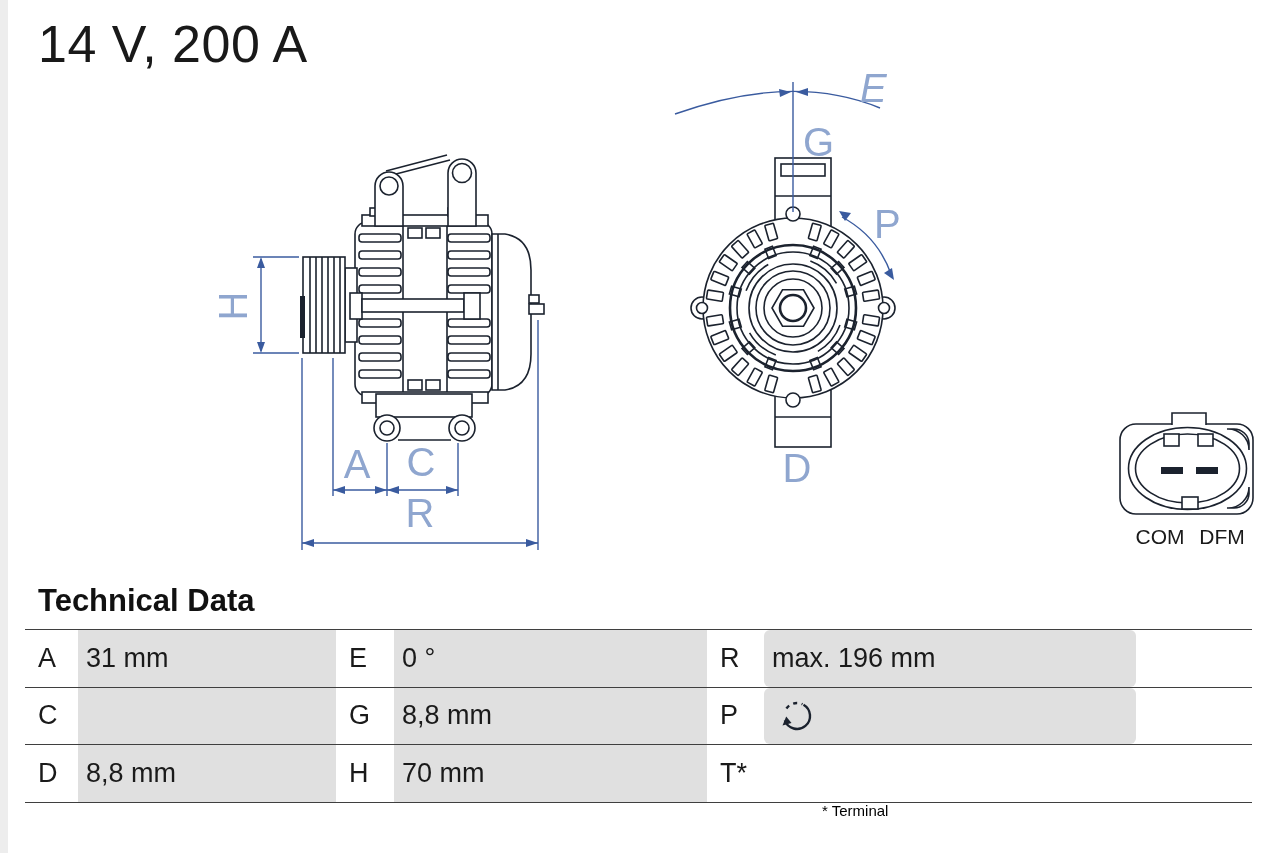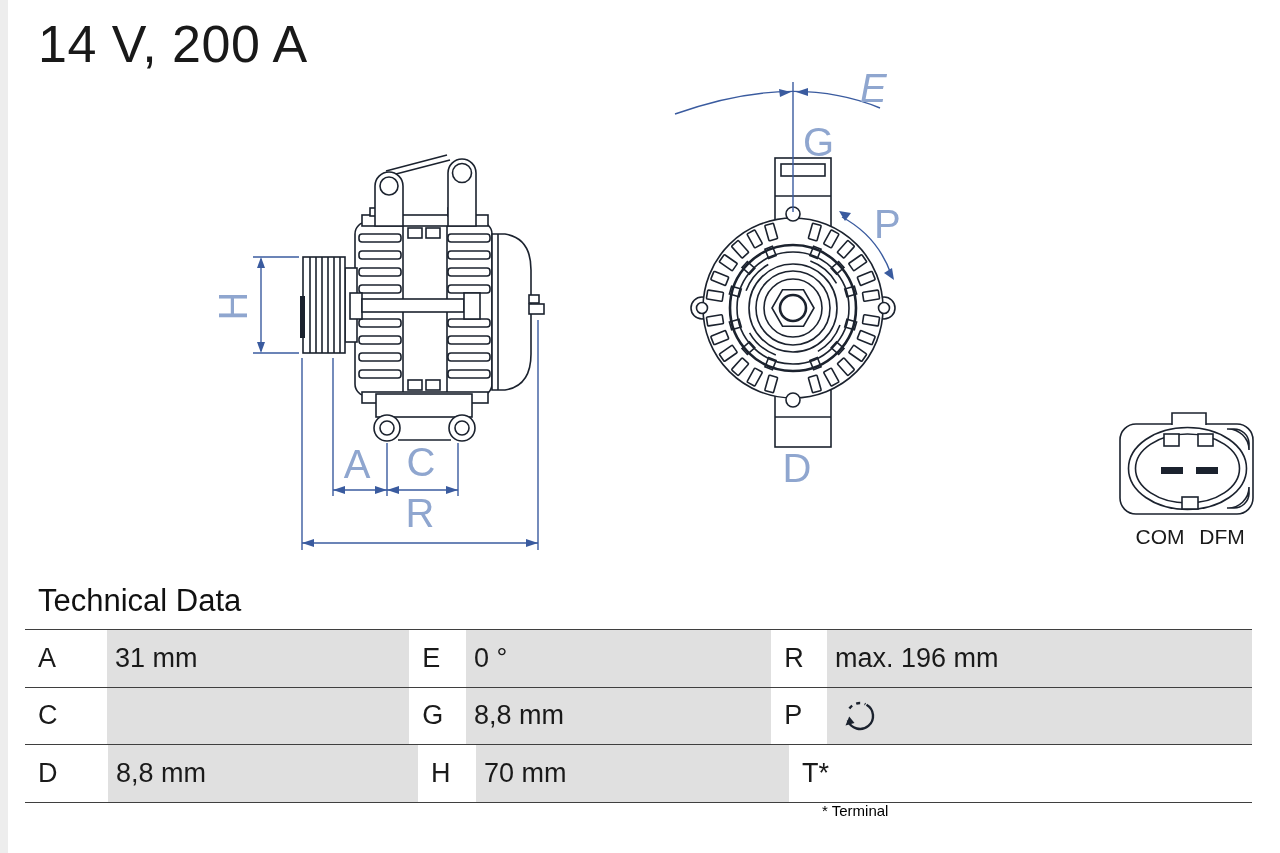--- a/index.html
+++ b/index.html
@@ -1,40 +1,40 @@
 <!DOCTYPE html>
 <html><head>
 <meta charset="utf-8">
 <style>
   html,body{margin:0;padding:0;background:#fff;}
   body{width:1280px;height:853px;position:relative;overflow:hidden;
        font-family:"Liberation Sans", sans-serif;color:#1a1a1a;}
   .edge-strip{position:absolute;left:0;top:0;width:8px;height:853px;background:#ededed;}
   .title{position:absolute;left:38px;top:14px;font-size:52px;letter-spacing:.5px;color:#191919;}
-  .heading{position:absolute;left:38px;top:583px;font-size:31px;font-weight:normal;color:#111;}
+  .heading{position:absolute;left:38px;top:583px;font-size:31px;font-weight:bold;color:#111;}
   .drawing{position:absolute;left:0;top:0;width:1280px;height:580px;}
   
   .ln{stroke:#1b222e;fill:none;stroke-width:1.6;}
   .lnf{stroke:#1b222e;fill:#fff;stroke-width:1.6;}
   .lnb{stroke:#1b222e;fill:none;stroke-width:2.6;}
   .fill-dark{fill:#1b222e;stroke:none;}
   .dim{stroke:#3a5b9f;fill:none;stroke-width:1.4;}
   .dimf{fill:#3a5b9f;stroke:none;}
   .lbl{fill:#8fa6cf;font-size:40px;font-family:"Liberation Sans",sans-serif;}
   .lbl-i{font-style:italic;}
   .conlbl{fill:#1a1a1a;font-size:21px;font-family:"Liberation Sans",sans-serif;}
   
   .tbl{position:absolute;left:25px;top:629px;width:1227px;border-top:1.5px solid #3f3f3f;}
   .trow{display:flex;height:56.5px;border-bottom:1.5px solid #3f3f3f;font-size:27px;}
   .cell{display:flex;align-items:center;box-sizing:border-box;}
   .cl{background:#fff;padding-left:13px;}
   .cv{background:#e0e0e0;padding-left:8px;}
-  .w-l1{width:53px;} .w-v1{width:310px;margin-left:30px;}
+  .w-l1{width:53px;} .w-v1{width:258px;}
   .w-l2{width:58px;} .w-v2{width:313px;}
-  .w-l3{width:57px;} .w-v3{width:436px;}
+  .w-l3{width:57px;} .w-v3{width:372px;border-radius:6px;}
   .footnote{position:absolute;left:822px;top:802px;font-size:15px;color:#000000;}
   .roticon{margin-left:6px;display:block;}
 </style>
 </head>
 <body>
 
 <div class="edge-strip"></div>
 
 <div class="title">14 V, 200 A</div>
 

